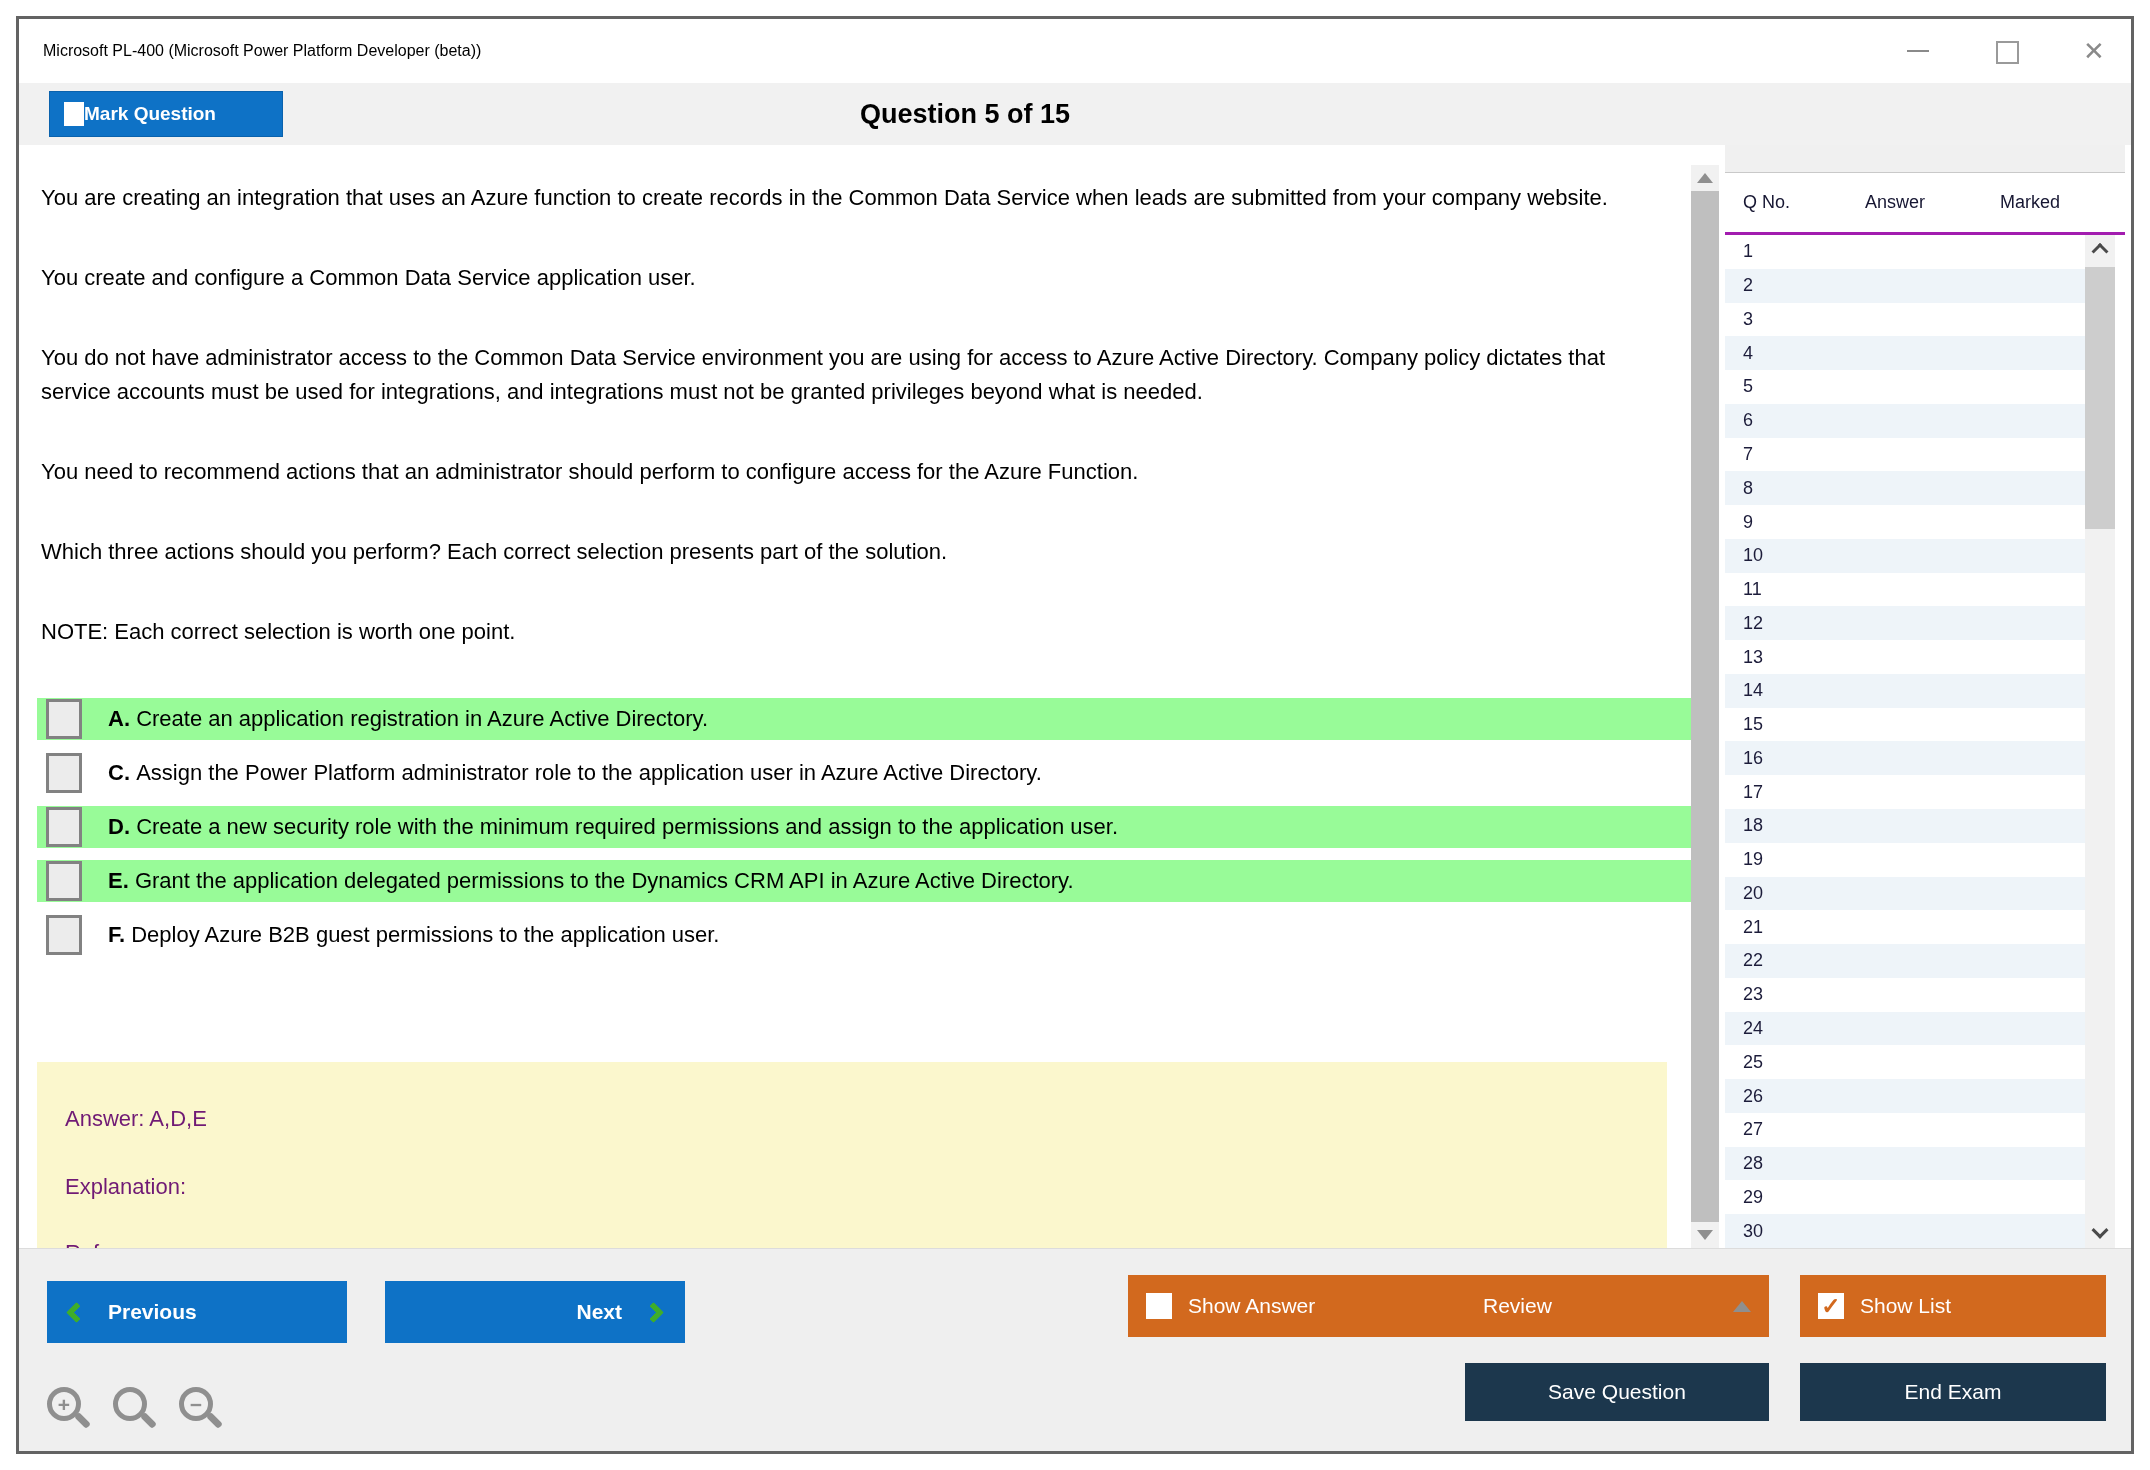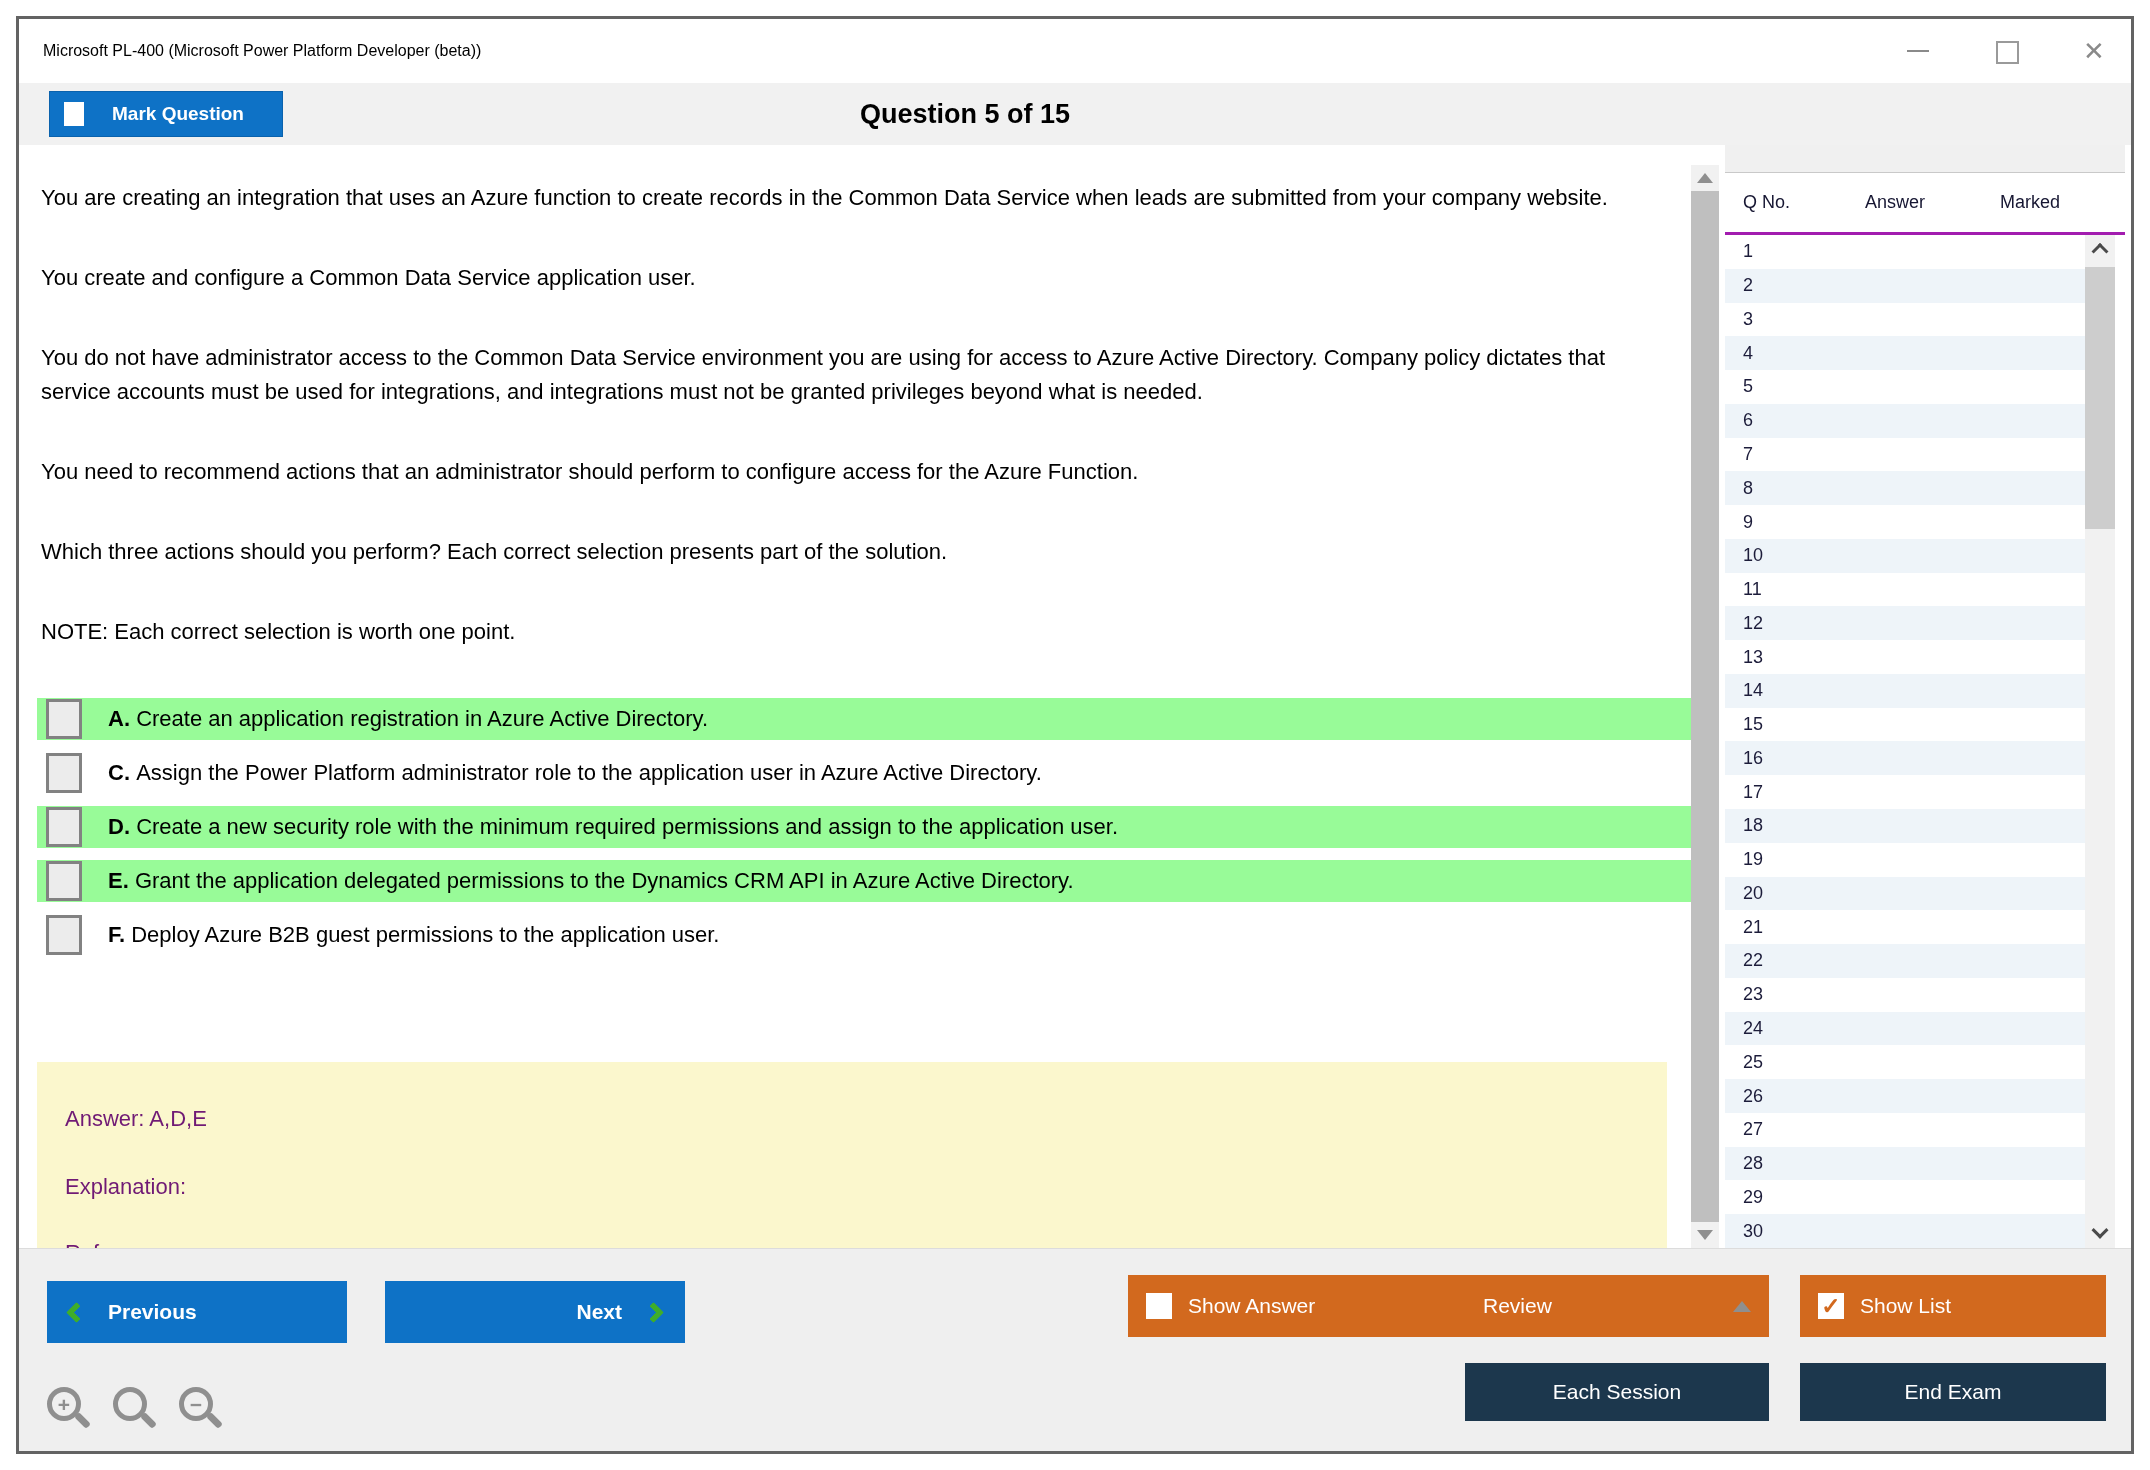--- a/index.html
+++ b/index.html
@@ -17,21 +17,21 @@
   .title-text { position:absolute; left:24px; top:0; height:64px; line-height:64px; font-size:16px; color:#000; }
   .win-controls { position:absolute; right:24px; top:0; height:64px; display:flex; align-items:center; gap:62px; }
   .wc { width:26px; height:26px; position:relative; cursor:default; }
   .wc-min::after { content:""; position:absolute; left:2px; top:12px; width:22px; height:2px; background:#8a8a8a; }
   .wc-max::after { content:""; position:absolute; left:3px; top:3px; width:19px; height:19px; border:2px solid #9a9a9a; }
   .wc-close { font-size:26px; color:#8a8a8a; line-height:26px; text-align:center; }
   
   .header-strip { position:absolute; left:0; top:64px; width:100%; height:62px; background:#f1f1f1; }
   .mark-btn {
     position:absolute; left:30px; top:8px; width:234px; height:46px;
-    background:#0e72c6; border:1px solid #0a62ad; display:flex; align-items:center; padding-left:14px; gap:28px;
+    background:#0e72c6; border:1px solid #0a62ad; display:flex; align-items:center; padding-left:14px; gap:0;
   }
   .mark-cb { width:20px; height:24px; background:#fff; }
   .mark-label { color:#fff; font-weight:bold; font-size:19px; }
   .q-counter { position:absolute; left:946px; top:0; height:62px; line-height:62px; transform:translateX(-50%); font-size:27px; font-weight:bold; color:#000; white-space:nowrap; }
   
   .content { position:absolute; left:0; top:126px; width:100%; height:1103px; background:#fff; }
   .main { position:absolute; left:0; top:0; width:1672px; height:100%; overflow:hidden; }
   .qtext { padding:20px 16px 0 22px;margin-top:16px; }
   .qtext p { font-size:22px; line-height:34px; color:#000; margin-bottom:46px; max-width:1600px; }
   
@@ -306,21 +306,21 @@
         <span class="tri-up-sm"></span>
       </div>
       <div class="btn btn-orange btn-show-list">
         <span class="ocbx">
             <span class="tick">✓</span>
           </span>
         <span>Show List</span>
       </div>
 
       <div class="btn btn-navy btn-save">
-        <span>Each Session</span>
+        <span>Save Question</span>
       </div>
       <div class="btn btn-navy btn-end">
         <span>End Exam</span>
       </div>
 
       <div class="zoom-tools">
         <span class="mag">
             <span class="lens">+</span>
             <span class="handle"></span>
           </span>

